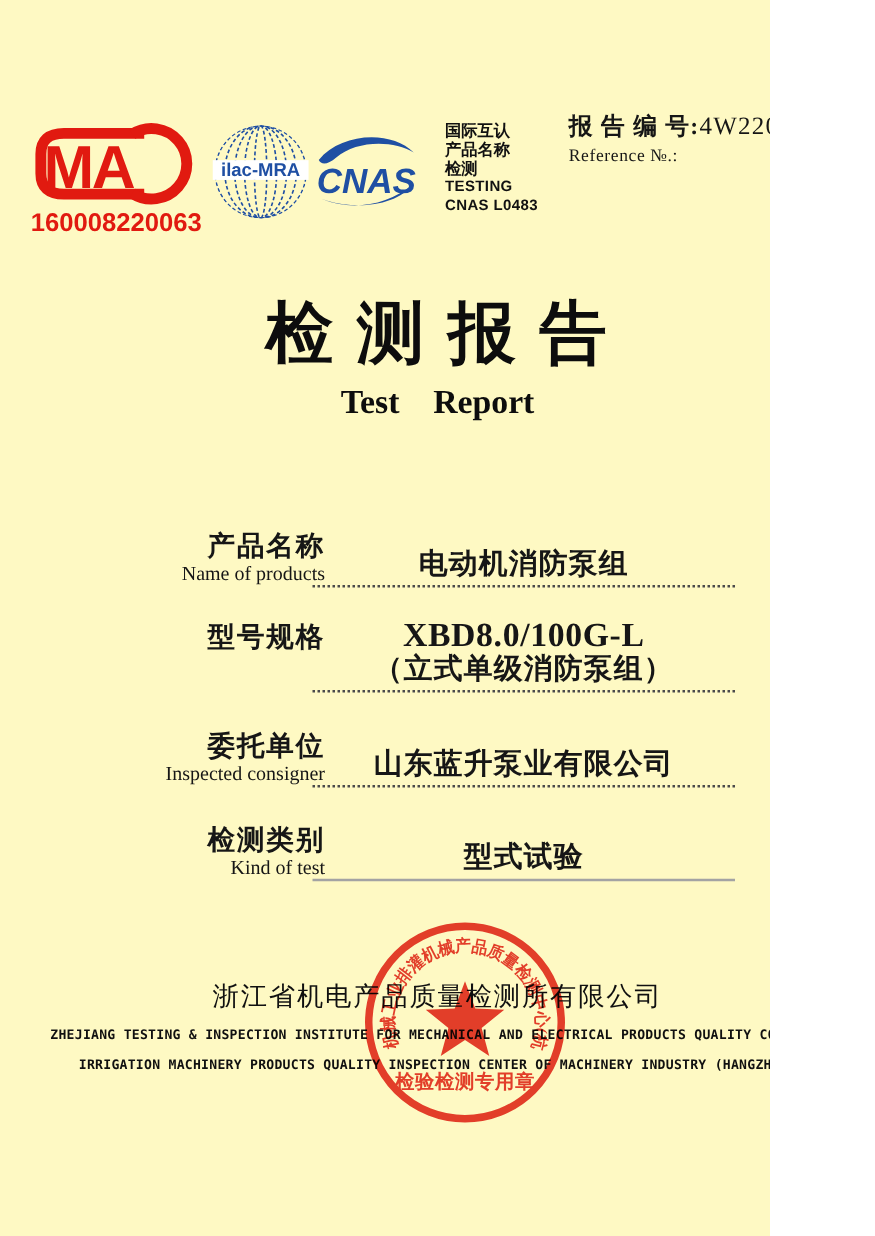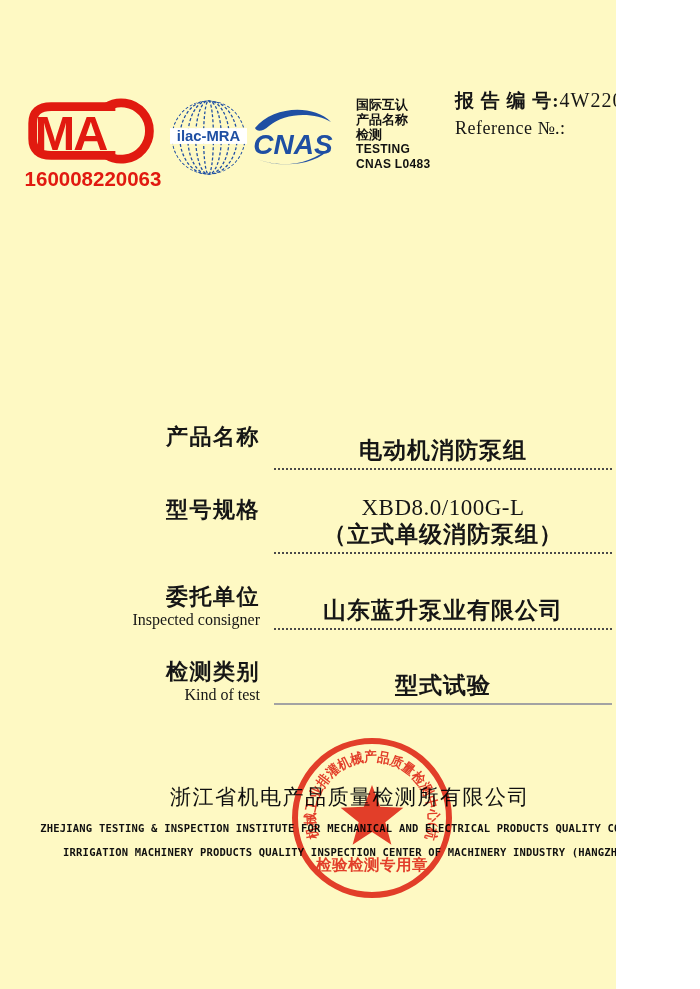--- a/index.html
+++ b/index.html
@@ -19,45 +19,45 @@
   .accr{
     position:absolute;left:356px;top:97px;
     font-family:"Liberation Sans","DejaVu Sans",sans-serif;font-weight:700;
     font-size:13px;line-height:15px;color:#111;
   }
   .accr .en{font-size:12px;letter-spacing:0.3px;}
   
   .repno{position:absolute;left:455px;top:88px;white-space:nowrap;}
   .repno-l1{font-size:19px;font-weight:700;letter-spacing:1px;}
   .repno-val{font-weight:400;font-size:20px;margin-left:0;letter-spacing:1px;}
-  .repno-l2{font-size:18px;margin-top:4px;font-weight:400;letter-spacing:0.5px;}
+  .repno-l2{font-size:14px;margin-top:4px;font-weight:400;letter-spacing:0.5px;}
   
   .title{position:absolute;top:236px;left:0;width:700px;text-align:center;}
   .title-zh{
     font-family:"Liberation Sans","DejaVu Sans",sans-serif;font-weight:700;
     font-size:54px;line-height:62px;letter-spacing:2px;color:#0d0d0d;white-space:pre;
   }
   .title-en{font-weight:700;font-size:27px;margin-top:8px;white-space:pre;color:#0d0d0d;}
   
   .field{position:absolute;left:0;width:700px;}
   .f1{top:424px;} .f2{top:492px;} .f3{top:584px;} .f4{top:659px;}
   .f-label{position:absolute;left:0;top:0;width:260px;text-align:right;padding-right:2px;}
   .f2 .f-label{padding-top:5px;}
   .f-zh{font-size:22px;font-weight:700;letter-spacing:1.5px;line-height:26px;}
   .f-en{font-size:16px;line-height:17px;margin-top:1px;font-weight:400;}
   .f-value{
-    position:absolute;left:274px;top:0;width:338px;
+    position:absolute;left:250px;top:0;width:338px;
     display:flex;flex-direction:column;justify-content:flex-end;align-items:center;
     text-align:left;
   }
   .h44{height:44px;} .h60{height:60px;}
   .u-dot{border-bottom:2px dotted #4a4a4a;}
   .u-solid{border-bottom:2px solid #a3a3a3;}
   .v{font-size:23px;font-weight:600;letter-spacing:1px;line-height:28px;padding-bottom:3px;white-space:nowrap;}
-  .v-model{font-size:23px;font-weight:400;letter-spacing:0.5px;line-height:26px;padding-bottom:0;}
+  .v-model{font-size:27px;font-weight:700;letter-spacing:0.5px;line-height:26px;padding-bottom:0;}
   
   .footer{position:absolute;top:783px;left:0;width:700px;text-align:center;color:#101010;}
   .fo-zh{font-size:21px;letter-spacing:1.5px;line-height:28px;white-space:nowrap;}
   .fo-zh2{margin-top:4px;letter-spacing:1px;}
   .fo-en{
     font-family:"DejaVu Sans Mono","Liberation Mono",monospace;font-weight:700;
     font-size:10.5px;line-height:15px;letter-spacing:0.2px;white-space:nowrap;
   }
   .fo-en1{margin-top:10px;} .fo-en2{margin-top:9px;}
   
@@ -113,24 +113,29 @@
     <div class="en">CNAS L0483</div>
   </div>
 
   <div class="repno">
     <div class="repno-l1">
       <span>报 告 编 号:</span><span class="repno-val">4W220211</span>
     </div>
     <div class="repno-l2">Reference №.:</div>
   </div>
 
+  <div class="title">
+    <div class="title-zh">检 测 报 告</div>
+    <div class="title-en">Test    Report</div>
+  </div>
 
   <div class="field f1">
     <div class="f-label">
       <div class="f-zh">产品名称</div>
+      <div class="f-en">Name of products</div>
     </div>
     <div class="f-value h44 u-dot">
       <div class="v">电动机消防泵组</div>
     </div>
   </div>
 
   <div class="field f2">
     <div class="f-label">
       <div class="f-zh">型号规格</div>
     </div>

